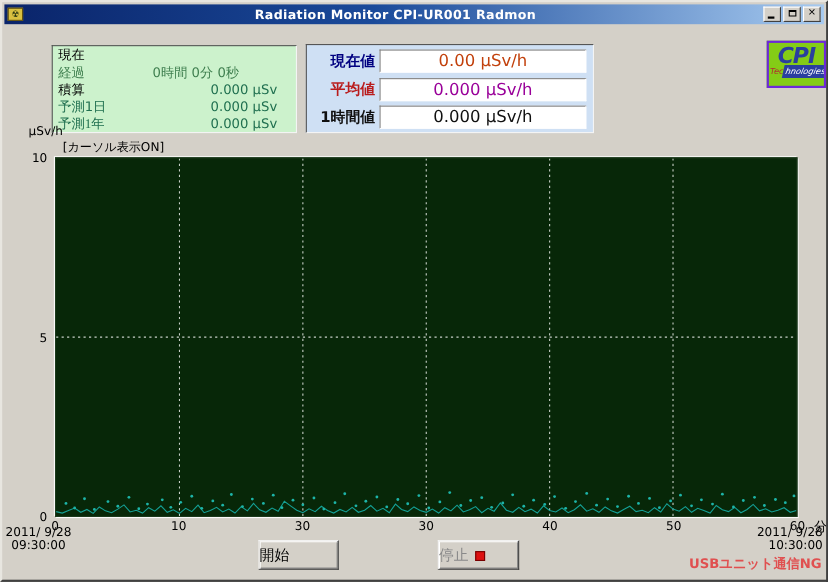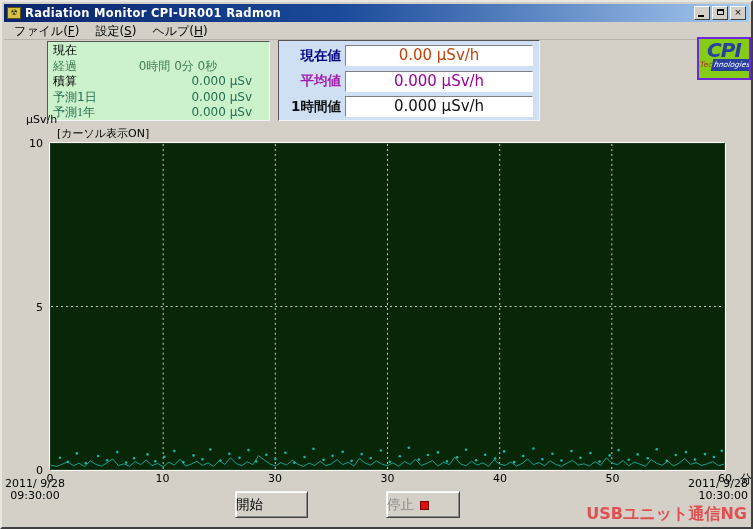--- a/index.html
+++ b/index.html
@@ -13,21 +13,21 @@
   
   .titlebar {
     position:absolute; left:2px; top:2px; right:2px; height:18px;
     background:linear-gradient(to right,#0a246a 0%,#1a4a9a 45%,#a6caf0 100%);
     display:flex; align-items:center; padding:0 3px; color:#fff;
   }
   .app-icon {
     width:14px; height:12px; background:#d8c040; border:1px solid #605010;
     margin-right:4px; font-size:8px; line-height:10px; text-align:center; color:#203010;
   }
-  .title-text { font-size:11.5px; font-weight:bold; letter-spacing:0.3px; flex:1; white-space:nowrap; }
+  .title-text { font-size:11.5px; font-weight:bold; letter-spacing:0.3px; flex:1; white-space:nowrap;text-align:center; }
   .winbtns { display:flex; gap:2px; }
   .winbtn {
     width:16px; height:14px; background:#d4d0c8;
     border:1px solid; border-color:#fff #404040 #404040 #fff;
     font-size:9px; line-height:11px; text-align:center; color:#000; position:relative;
   }
   .winbtn .sq { display:block; width:7px; height:6px; border:1px solid #000; border-top-width:2px; margin:2px auto 0; }
   .winbtn.minimize::after { content:""; position:absolute; left:3px; right:5px; bottom:2px; height:2px; background:#000; }
   
   .menubar {
@@ -84,53 +84,48 @@
   .dataline { fill:none; stroke:#14a096; stroke-width:1; }
   .datadot { fill:#1db4a8; }
   .y-ticks { position:absolute; left:18px; top:141px; width:26px; height:327px; font-size:11px; }
   .y-ticks span { position:absolute; right:3px; width:23px; text-align:right; }
   .x-ticks { position:absolute; left:48px; top:470px; width:675px; height:12px; font-size:11px; }
   .x-ticks span { position:absolute; transform:translateX(-50%); }
   .x-unit { position:absolute; left:738px; top:469px; font-size:12px; }
   
   .date-left { position:absolute; left:3px; top:476px; font-size:11px; line-height:12px; text-align:center; }
   .date-right { position:absolute; right:3px; top:476px; font-size:11px; line-height:12px; text-align:right; }
-  .usb-status { position:absolute; right:4px; top:502px; font-size:16px; font-weight:bold; }
+  .usb-status { position:absolute; right:4px; top:502px; font-size:12px; font-weight:bold; }
   .btn {
     position:absolute; top:489px; height:27px; background:#d4d0c8;
     border:1px solid; border-color:#f4f4f4 #404040 #404040 #f4f4f4;
     box-shadow:inset 1px 1px 0 #fff, inset -1px -1px 0 #888;
     font-size:13.5px; text-align:left; line-height:25px; cursor:pointer;
   }
   .btn-start { left:233px; width:73px; color:#000; }
-  .btn-stop { left:384px; width:74px; color:#8a8a8a; }
+  .btn-stop { left:396px; width:74px; color:#8a8a8a; }
   .stop-square { display:inline-block; width:9px; height:9px; background:#dd1010; border:1px solid #700; margin-left:6px; vertical-align:-1px; }
 </style>
 </head>
 <body>
 
 <div class="window">
 
   <div class="titlebar">
     <span class="app-icon">☢</span>
     <span class="title-text">Radiation Monitor CPI-UR001 Radmon</span>
     <span class="winbtns">
       <span class="winbtn minimize"></span>
       <span class="winbtn">
           <span class="sq"></span>
         </span>
       <span class="winbtn">×</span>
     </span>
   </div>
 
-  <div class="menubar">
-    <span class="menu-item"><span>ファイル(</span><u>F</u><span>)</span></span>
-    <span class="menu-item"><span>設定(</span><u>S</u><span>)</span></span>
-    <span class="menu-item"><span>ヘルプ(</span><u>H</u><span>)</span></span>
-  </div>
 
   <div class="info-panel">
     <div class="info-row">
       <span class="info-label" style="color: rgb(0, 0, 0);">現在</span>
     </div>
     <div class="info-row">
       <span class="info-label" style="color: rgb(63, 127, 79);">経過</span>
       <span class="info-value v-center" style="color: rgb(63, 127, 79);">0時間 0分 0秒</span>
     </div>
     <div class="info-row">
@@ -146,21 +141,21 @@
       <span class="info-value v-right" style="color: rgb(31, 111, 79);">0.000 μSv</span>
     </div>
   </div>
 
   <div class="value-panel">
     <div class="value-row">
       <span class="value-label" style="color: rgb(0, 0, 128);">現在値</span>
       <span class="value-box" style="color: #c2410c;">0.00  μSv/h</span>
     </div>
     <div class="value-row">
-      <span class="value-label" style="color: #a21caf;">平均値</span>
+      <span class="value-label" style="color: #b91c1c;">平均値</span>
       <span class="value-box" style="color: rgb(153, 0, 153);">0.000 μSv/h</span>
     </div>
     <div class="value-row">
       <span class="value-label" style="color: rgb(16, 16, 16);">1時間値</span>
       <span class="value-box" style="color: rgb(16, 16, 16);">0.000 μSv/h</span>
     </div>
   </div>
 
   <div class="cpi-logo">
     <div class="cpi-main">CPI</div>

